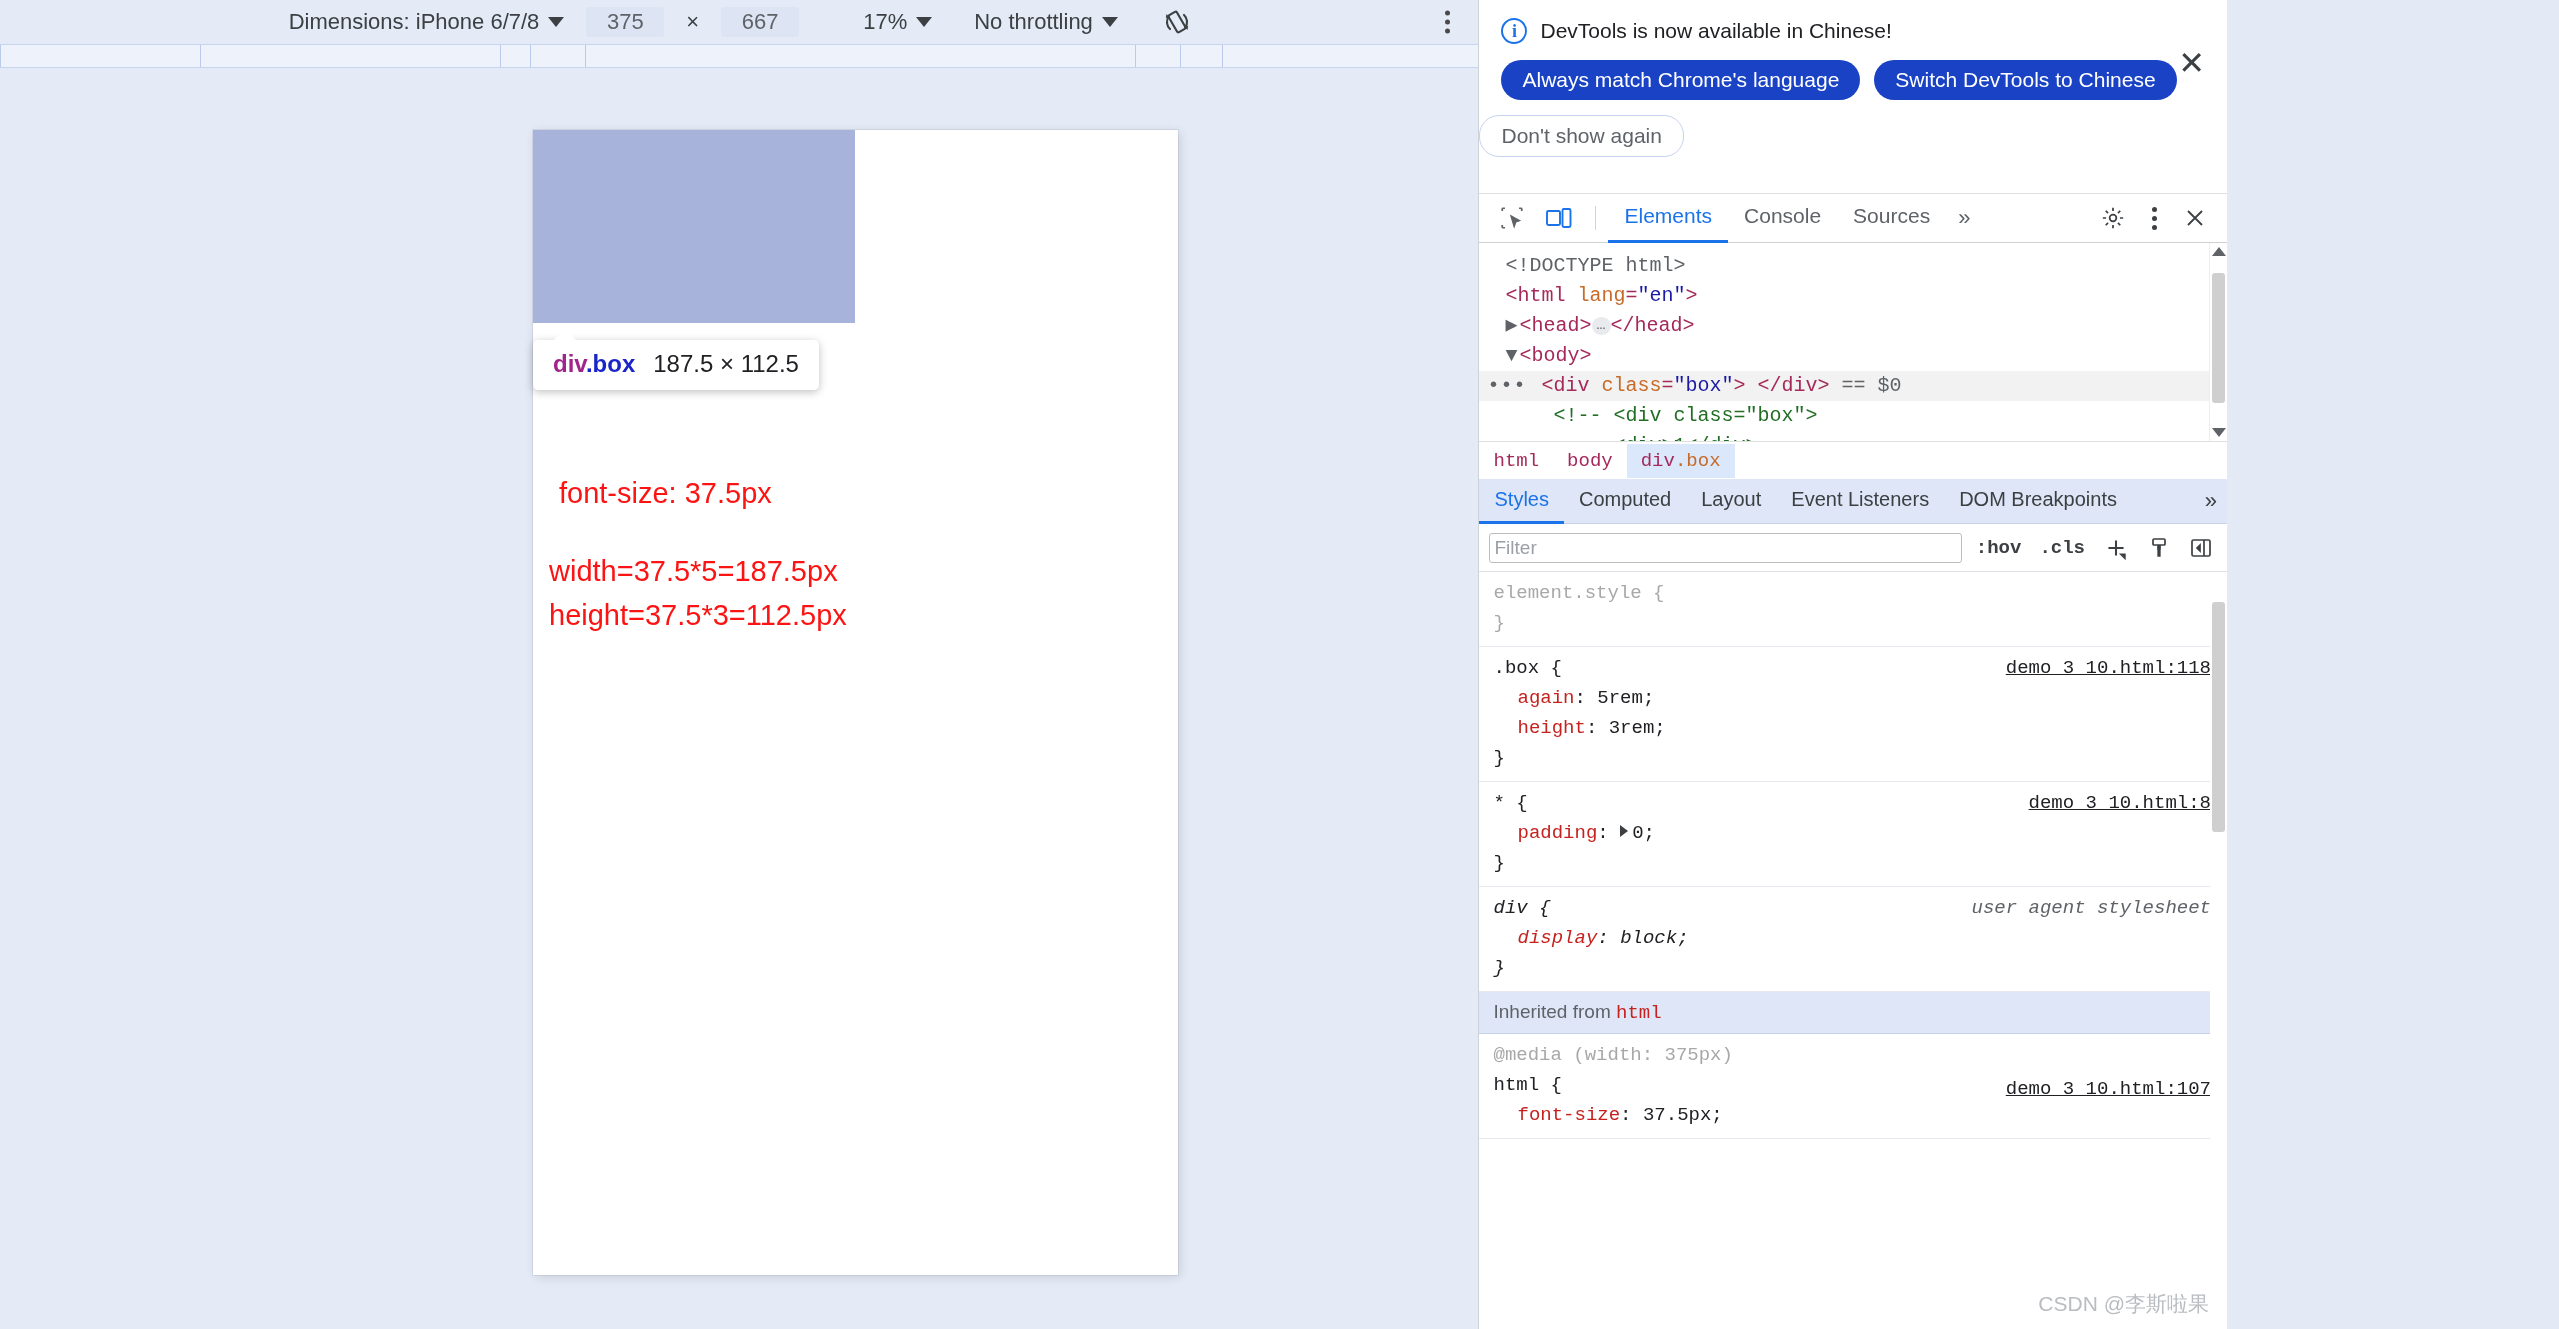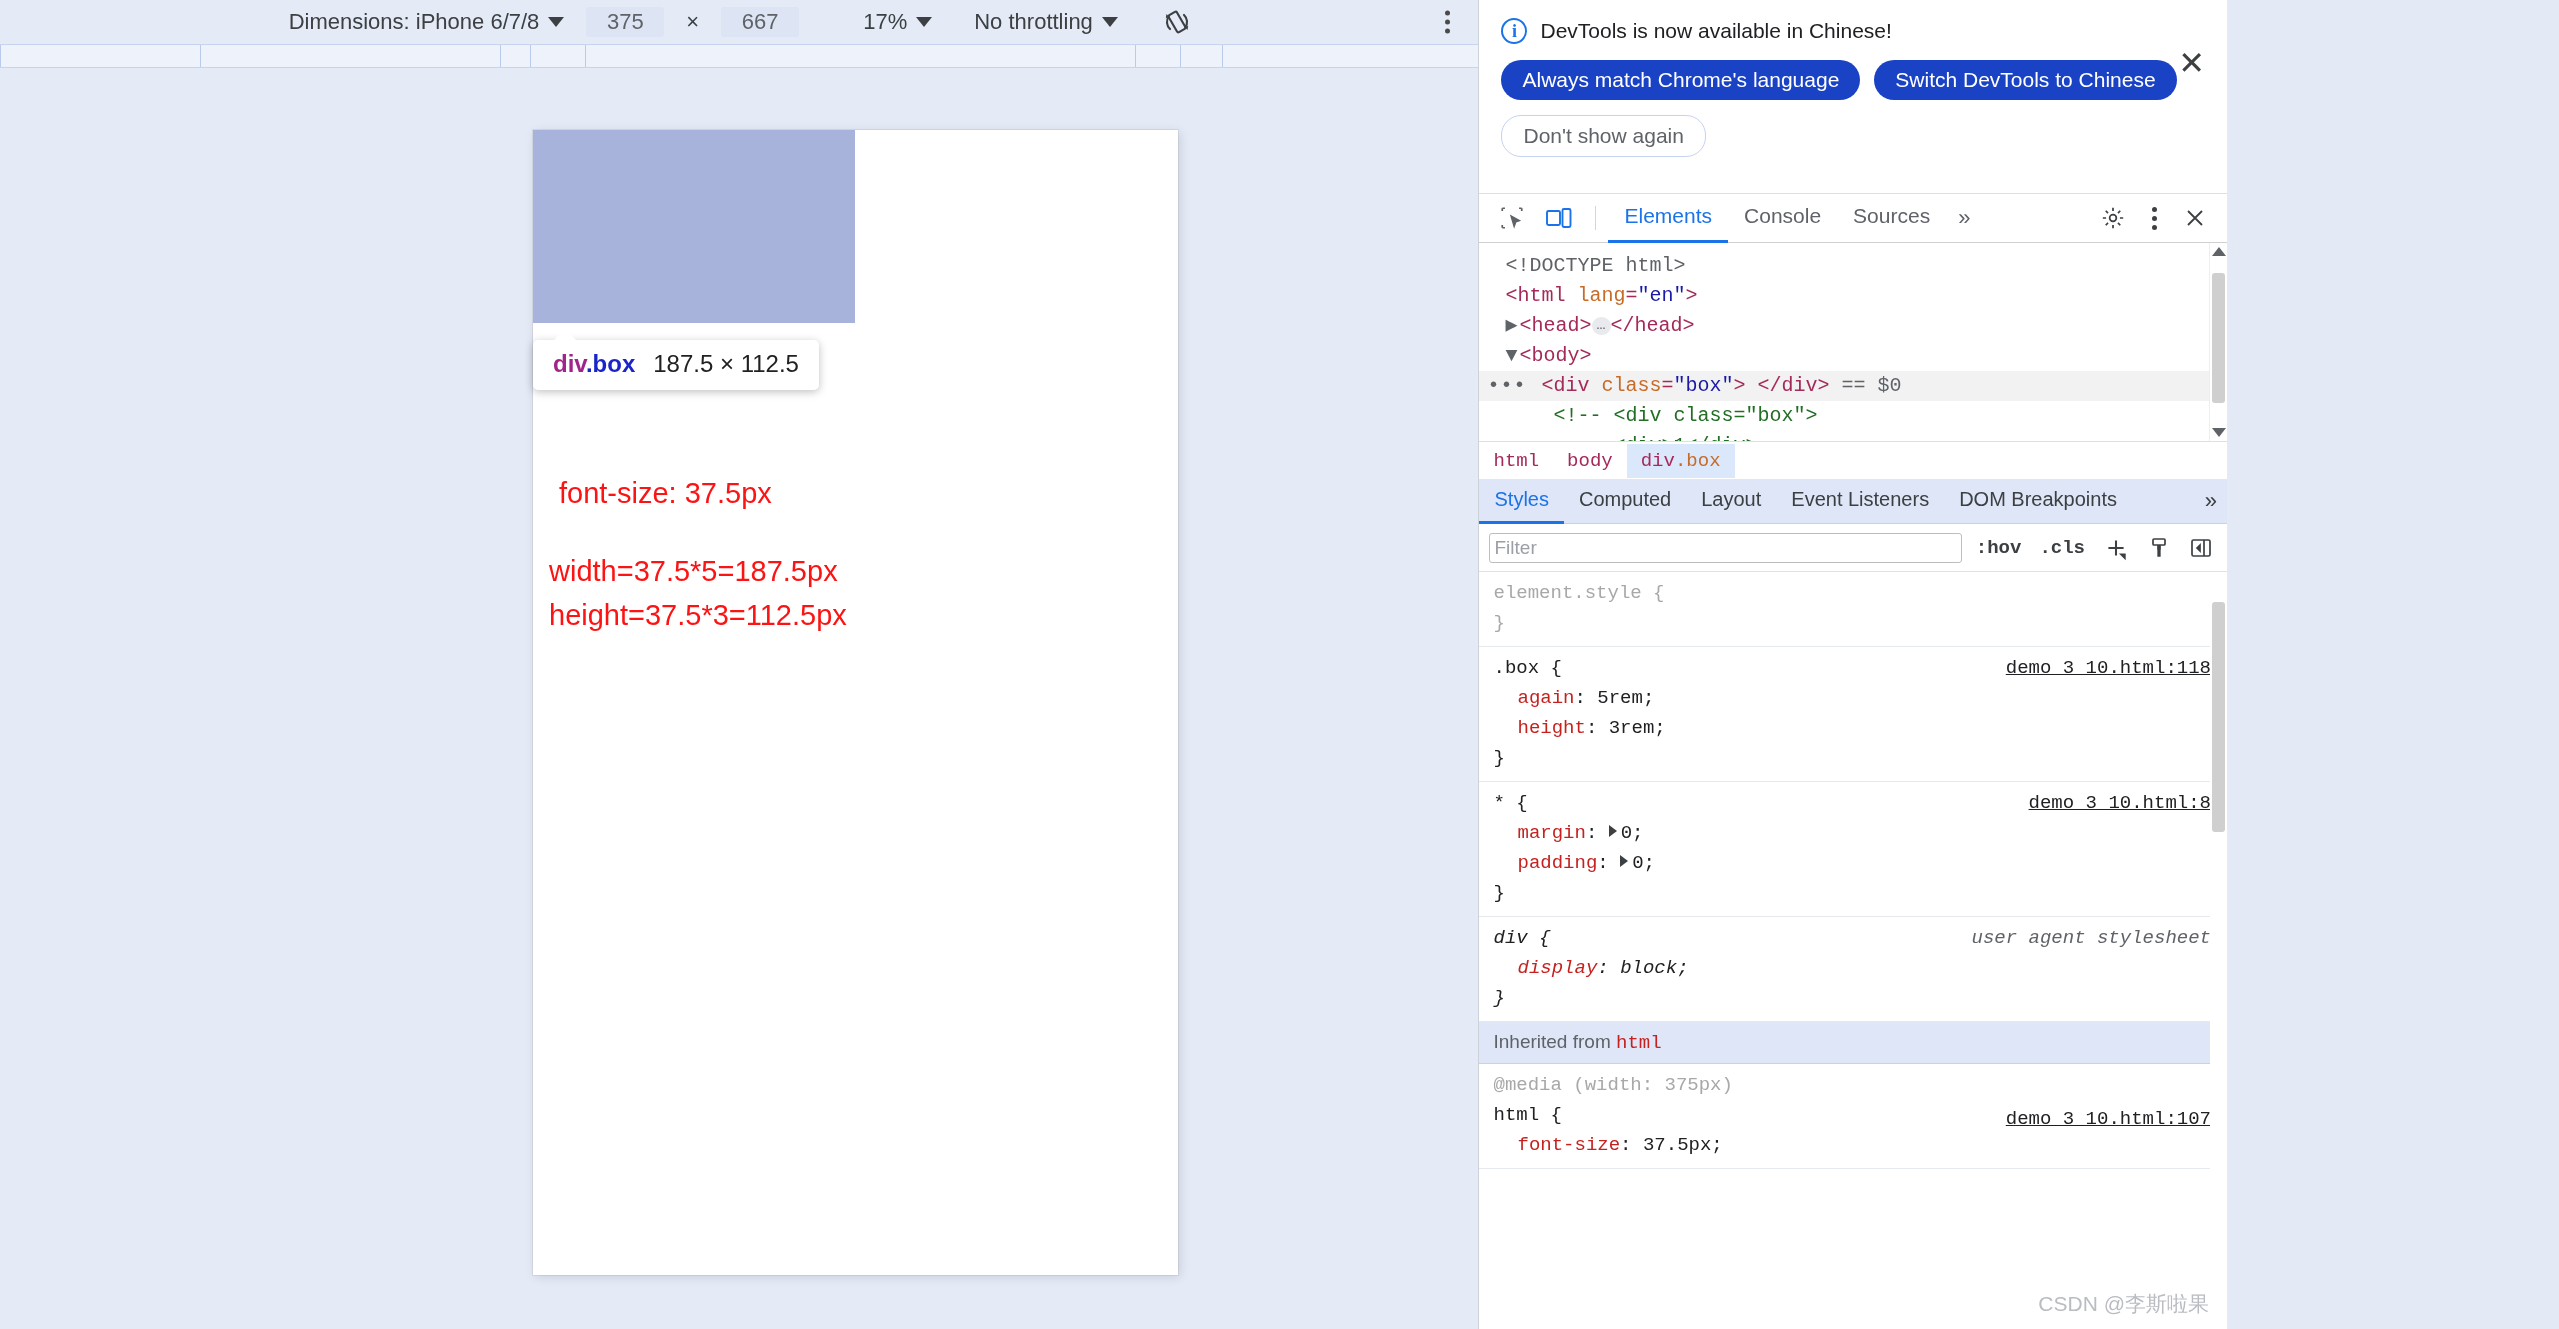--- a/index.html
+++ b/index.html
@@ -147,21 +147,21 @@
     font-family: "Liberation Sans", sans-serif;
     cursor: pointer; white-space: nowrap;
   }
   .btn-ghost {
     background: #fff; color: #5f6368;
     border: 1px solid #c5d3ef; border-radius: 20px;
     padding: 8px 21px; font-size: 21px;
     font-family: "Liberation Sans", sans-serif;
     cursor: pointer; white-space: nowrap;
   }
-  .banner-row2 { padding-left: 22px; margin-top: 15px; }
+  .banner-row2 { margin-top: 15px; }
   .banner-close {
     position: absolute; right: 22px; top: 47px;
     font-size: 32px; color: #3c4043; cursor: pointer;
     line-height: 1; font-family: "Liberation Sans", sans-serif;
   }
 
   
   .dt-tabbar {
     flex: 0 0 46px;
     display: flex; align-items: center;
@@ -506,21 +506,20 @@
         <span class="src-link">demo_3_10.html:118</span>
         <span class="sel-black">.box {</span>
         <span class="prop"><span>again</span><span class="pval">: </span><span class="pval">5rem;</span></span>
         <span class="prop"><span>height</span><span class="pval">: </span><span class="pval">3rem;</span></span>
         <span class="sel-black">}</span>
       </div>
 
       <div class="rule">
         <span class="src-link">demo_3_10.html:8</span>
         <span class="sel-black">* {</span>
-        <span class="prop"><span>margin</span><span class="pval">: </span><span class="tri"></span><span class="pval">0;</span></span>
         <span class="prop"><span>padding</span><span class="pval">: </span><span class="tri"></span><span class="pval">0;</span></span>
         <span class="sel-black">}</span>
       </div>
 
       <div class="rule">
         <span class="src-link gray-it">user agent stylesheet</span>
         <span class="sel-italic">div {</span>
         <span class="prop ital"><span>display</span><span class="pval ital">: </span><span class="pval ital">block;</span></span>
         <span class="sel-italic">}</span>
       </div>

